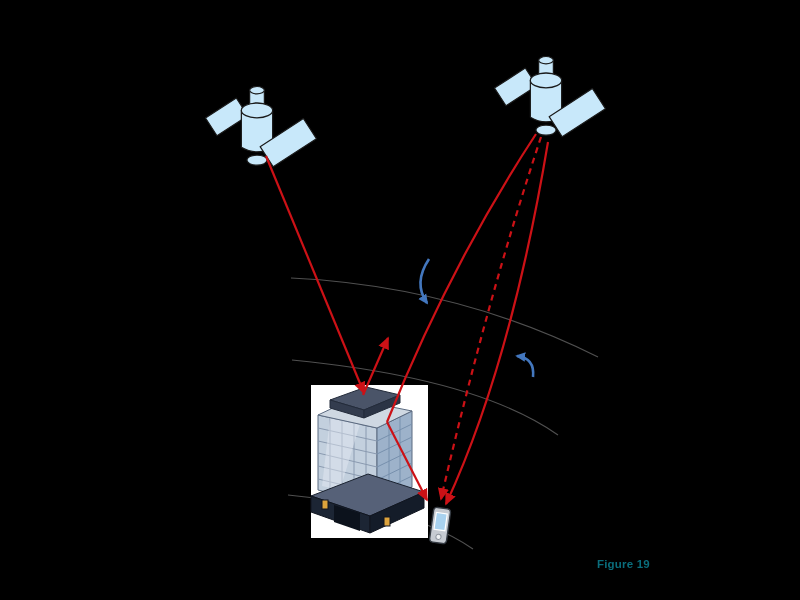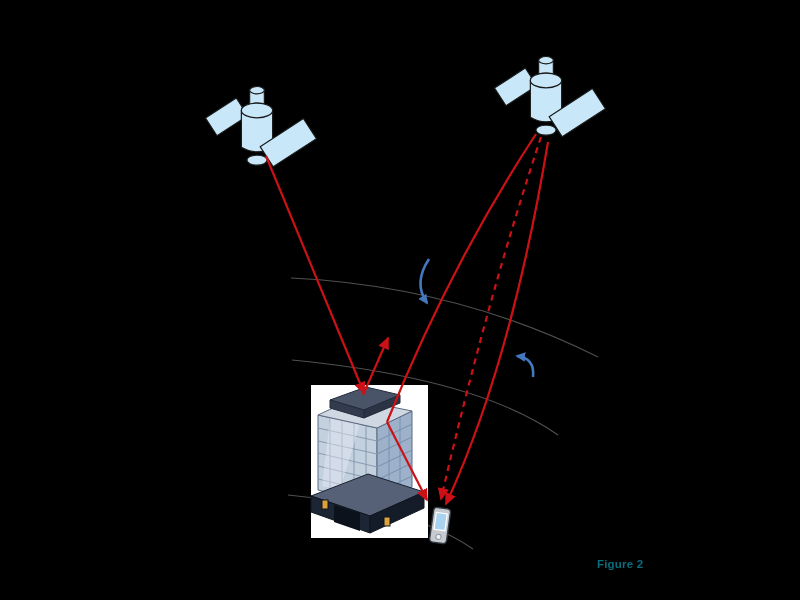--- a/index.html
+++ b/index.html
@@ -118,14 +118,14 @@
       <path class="blue-arrow" d="M533,377 Q535,358 517,356" marker-end="url(#mBlue)"></path>
     </g>
 
     <g transform="translate(440,526) rotate(8)">
       <rect x="-8.5" y="-18" width="17" height="35" rx="3.5" fill="#c6cbd2" stroke="#343a42" stroke-width="1.4"></rect>
       <rect x="-5.5" y="-13" width="11" height="17" fill="#a9d2ef" stroke="#ffffff" stroke-width="1.2"></rect>
       <circle cx="0" cy="11" r="2.6" fill="#eef1f4" stroke="#8e959f" stroke-width="1"></circle>
     </g>
   </svg>
 
-  <div class="caption">Figure 2</div>
+  <div class="caption">Figure 19</div>
 </div>
 
 </body></html>

